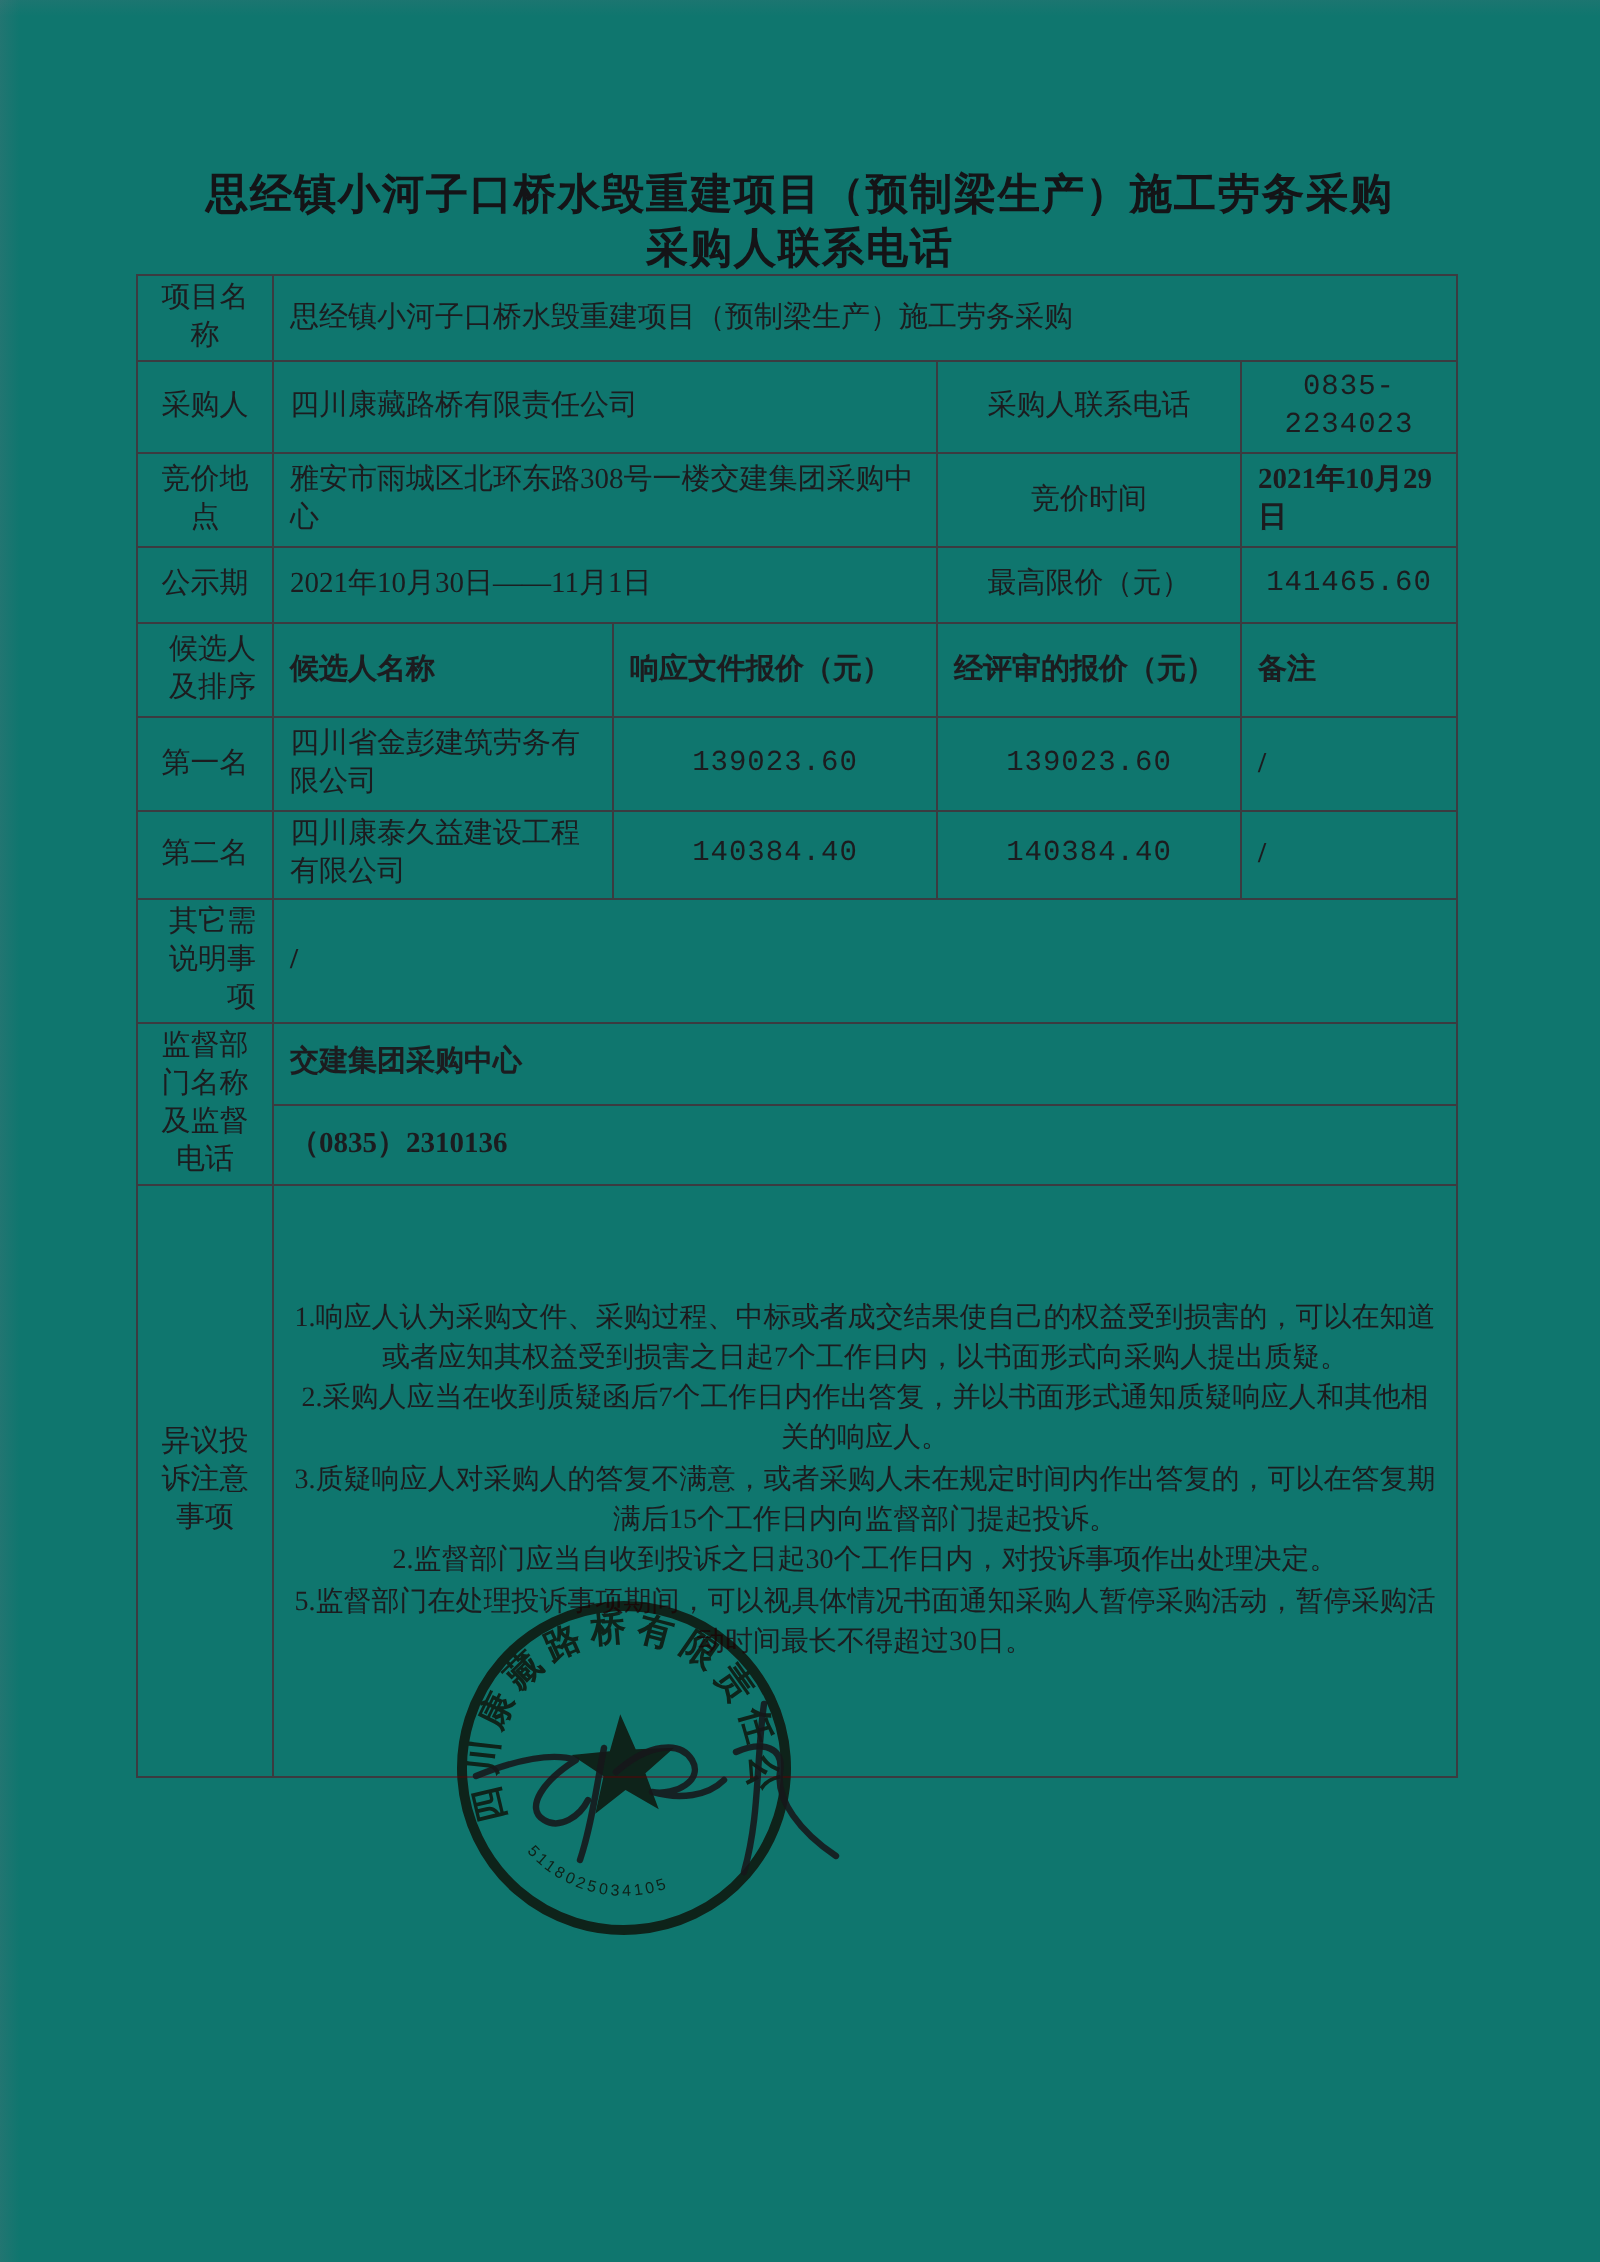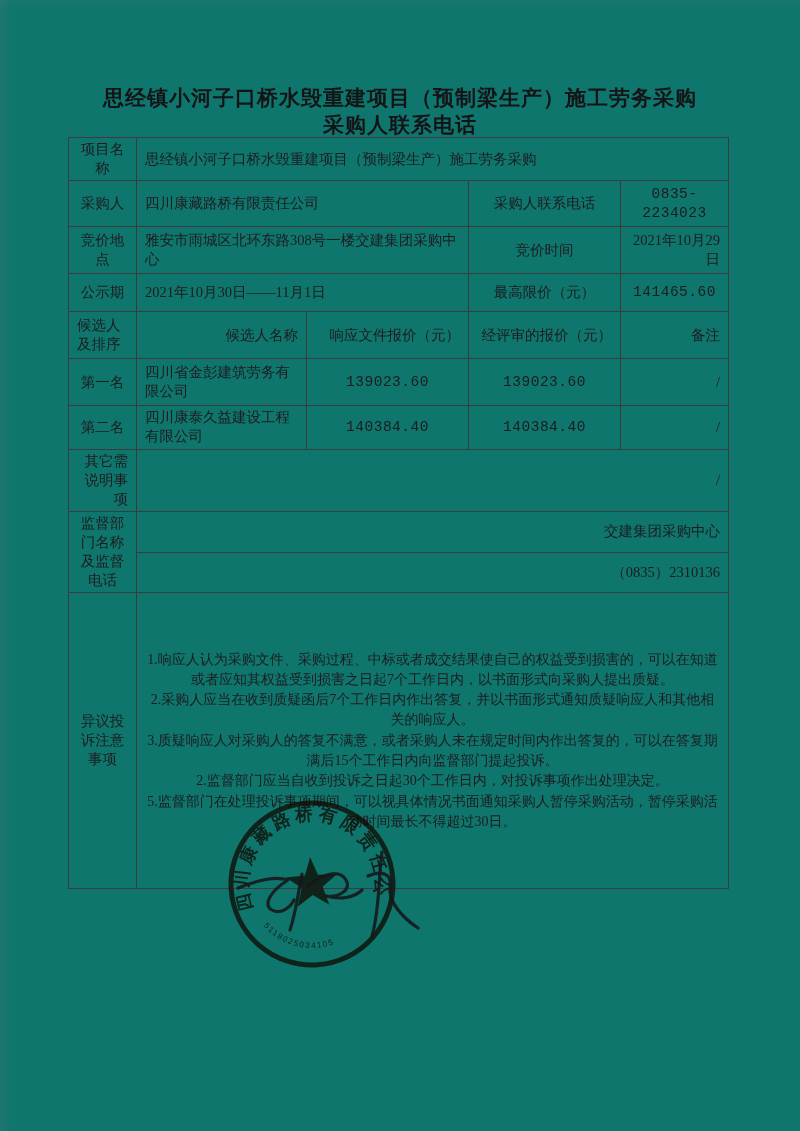--- a/index.html
+++ b/index.html
@@ -29,21 +29,21 @@
     border-collapse:collapse;table-layout:fixed;
     font-size:14.5px;color:#1c1c1f;
   }
   table.doc td{
     border:1.6px solid #3b3b40;
     padding:2px 8px;vertical-align:middle;line-height:1.32;
     overflow:hidden;
   }
   td.lbl{text-align:center;padding:2px 4px;}
   td.vl{text-align:left;}
-  td.vc{text-align:right;}
+  td.vc{text-align:left;font-weight:bold;}
   td.num{text-align:center;font-family:Liberation Mono, monospace;letter-spacing:.5px;}
   td.notice-cell{padding:8px 12px;}
   .notice-item{font-size:14px;line-height:1.45;text-align:center;}
   .sign{
     position:absolute;top:872px;left:75px;
     font-size:16.5px;letter-spacing:1px;color:#1a1a1d;
   }
   .seal{
     position:absolute;left:224px;top:796px;width:176px;height:176px;
     opacity:.92;transform:rotate(-4deg);
@@ -100,21 +100,21 @@
         <td class="lbl">竞价时间</td>
         <td class="vc">2021年10月29日</td>
       </tr>
       <tr style="height:38px">
         <td class="lbl">公示期</td>
         <td class="vl" colspan="2">2021年10月30日——11月1日</td>
         <td class="lbl">最高限价（元）</td>
         <td class="num">141465.60</td>
       </tr>
       <tr style="height:47px">
-        <td class="lbl" style="text-align:left">候选人及排序</td>
+        <td class="lbl" style="text-align:right">候选人及排序</td>
         <td class="vc">候选人名称</td>
         <td class="vc">响应文件报价（元）</td>
         <td class="vc">经评审的报价（元）</td>
         <td class="vc">备注</td>
       </tr>
       <tr style="height:47px">
         <td class="lbl">第一名</td>
         <td class="vl">四川省金彭建筑劳务有限公司</td>
         <td class="num">139023.60</td>
         <td class="num">139023.60</td>

